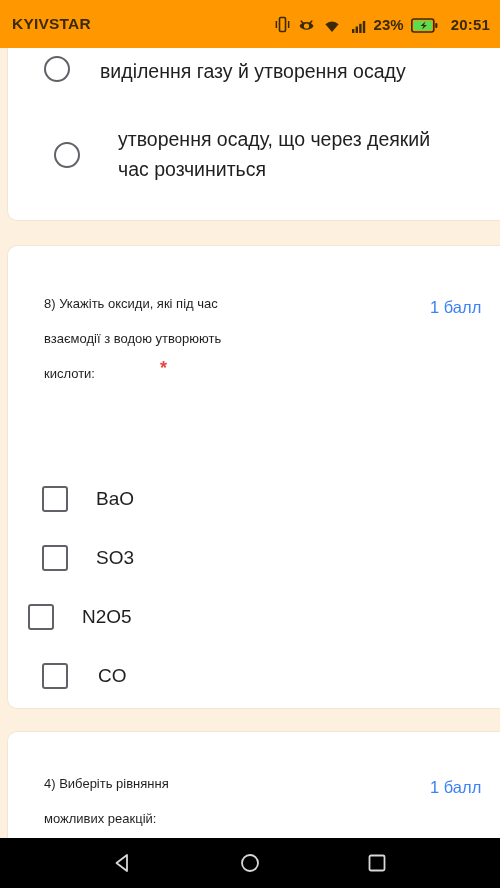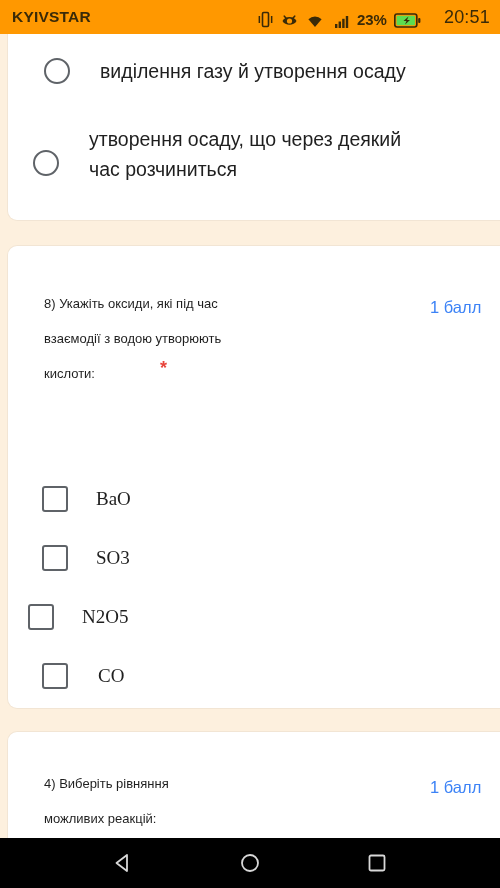--- a/index.html
+++ b/index.html
@@ -17,21 +17,21 @@
     height: 888px;
     background: #fdf0de;
     overflow: hidden;
   }
 
   
   .status-bar {
     position: absolute;
     top: 0; left: 0;
     width: 500px;
-    height: 34px;
+    height: 48px;
     background: #ff9800;
     display: flex;
     align-items: center;
     padding: 0 10px 0 12px;
     z-index: 40;
   }
   .carrier {
     font-size: 15.5px;
     font-weight: 600;
     color: #3a2a08;
@@ -39,25 +39,25 @@
     white-space: nowrap;
   }
   .status-right {
     margin-left: auto;
     display: flex;
     align-items: flex-end;
     gap: 7px;
   }
   .status-right .ic { display: flex; align-items: center; }
   .clock {
-    font-size: 18px;
-    font-weight: 400;
+    font-size: 15px;
+    font-weight: 700;
     color: #3a2a08;
     letter-spacing: 0.2px;
-    margin-left: 16px;
+    margin-left: 6px;
   }
   .batt-pct {
     font-size: 15px;
     font-weight: 600;
     color: #3a2a08;
     letter-spacing: 0px;
   }
 
   
   .page {
@@ -78,21 +78,21 @@
     box-shadow: 0 0 0 1px rgba(0,0,0,0.045);
   }
   #card-q7 { top: -6px;  height: 192px; border-radius: 0 0 9px 9px; }
   #card-q8 { top: 212px; height: 462px; }
   #card-q9 { top: 698px; height: 160px; }
 
   
   .opt-row {
     position: absolute;
     display: flex;
-    align-items: center;
+    align-items: flex-start;
   }
 
   .radio {
     width: 26px; height: 26px;
     border: 2.5px solid #5f6368;
     border-radius: 50%;
     background: #fff;
     flex: none;
   }
   .checkbox {
@@ -103,21 +103,21 @@
     flex: none;
   }
 
   .opt-label {
     font-size: 19.5px;
     line-height: 30px;
     color: #1f1f1f;
     margin-left: 30px;
     white-space: pre-line;
   }
-  .opt-label.mono-ish { font-size: 19px; font-family: Liberation Serif, serif; }
+  .opt-label.mono-ish { font-size: 19px; }
 
   
   .q-head {
     position: absolute;
     left: 36px;
     right: 0;
   }
   .q-text {
     font-size: 13px;
     line-height: 35px;
@@ -165,21 +165,21 @@
 
   <div class="page">
 
     <div class="card" id="card-q7">
 
       <div class="opt-row" style="top:28px; left:36px; width:440px;">
         <span class="radio"></span>
         <span class="opt-label">виділення газу й утворення осаду</span>
       </div>
 
-      <div class="opt-row" style="top:96px; left:25px; width:440px;">
+      <div class="opt-row" style="top:96px; left:46px; width:440px;gap:8px;">
         <span class="radio" style="margin-top:18px;"></span>
         <span class="opt-label">утворення осаду, що через деякий
 час розчиниться</span>
       </div>
 
     </div>
 
     <div class="card" id="card-q8">
 
       <div class="q-head" style="top:40px;">

